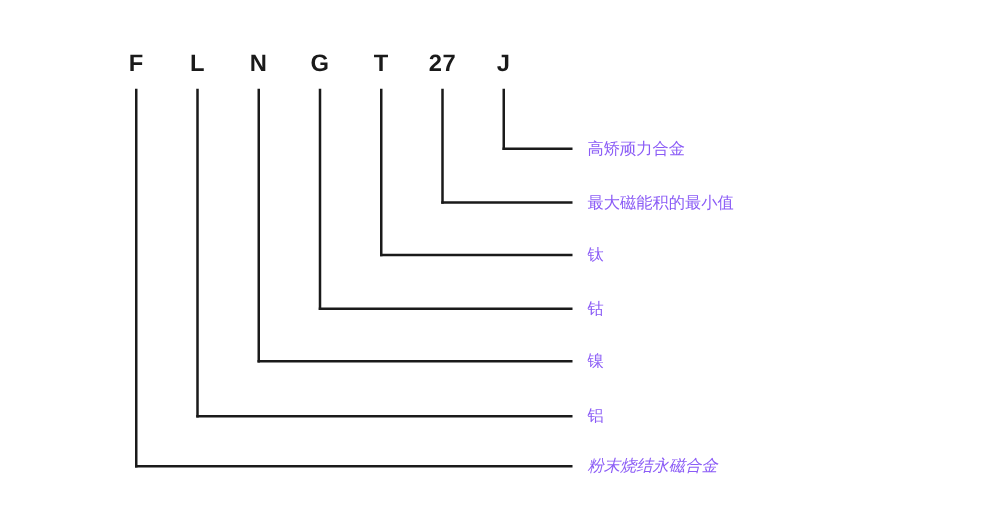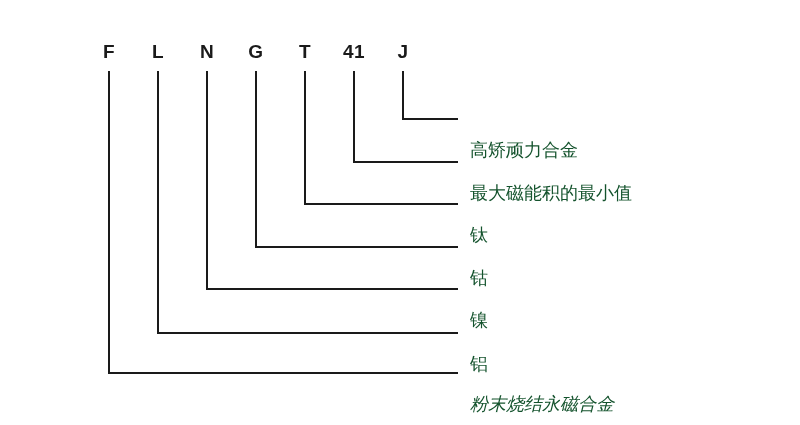--- a/index.html
+++ b/index.html
@@ -63,44 +63,43 @@
   .h-T  { left: 304px; top: 203px; width: 154px; }
   .h-33 { left: 353px; top: 161px; width: 105px; }
   .h-J  { left: 402px; top: 118px; width:  56px; }
 
   
   .meaning {
     position: absolute;
     left: 470px;
     height: 24px;
     line-height: 24px;
-    font-size: 18px;
-    color: #14532d;
+    font-size: 13px;
+    color: #8b5cf6;
     white-space: nowrap;
-    margin-top: 31px;
   }
   .m-F  { top: 361px; font-style: italic; }
   .m-L  { top: 321px; }
   .m-N  { top: 277px; }
   .m-G  { top: 235px; }
   .m-T  { top: 192px; }
   .m-33 { top: 150px; text-align: center; }
   .m-J  { top: 107px; }
 </style>
 </head>
 <body>
 
 <div class="stage">
 
   <span class="code-char c-F">F</span>
   <span class="code-char c-L">L</span>
   <span class="code-char c-N">N</span>
   <span class="code-char c-G">G</span>
   <span class="code-char c-T">T</span>
-  <span class="code-char c-33">41</span>
+  <span class="code-char c-33">27</span>
   <span class="code-char c-J">J</span>
 
   <div class="vline v-F"></div>
   <div class="hline h-F"></div>
   <div class="vline v-L"></div>
   <div class="hline h-L"></div>
   <div class="vline v-N"></div>
   <div class="hline h-N"></div>
   <div class="vline v-G"></div>
   <div class="hline h-G"></div>

